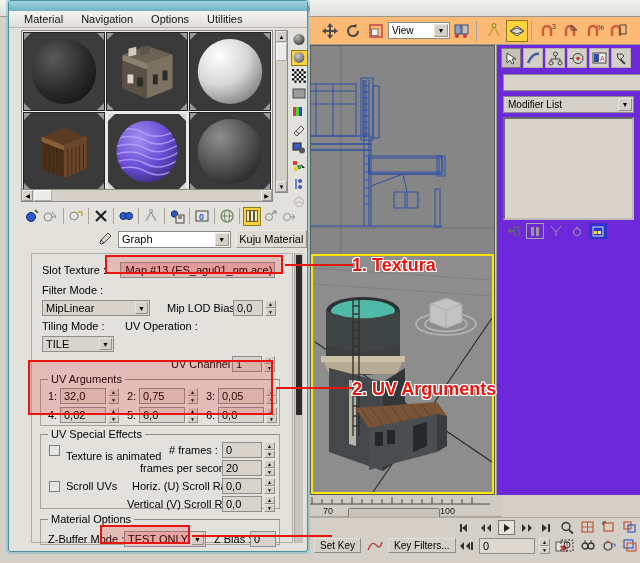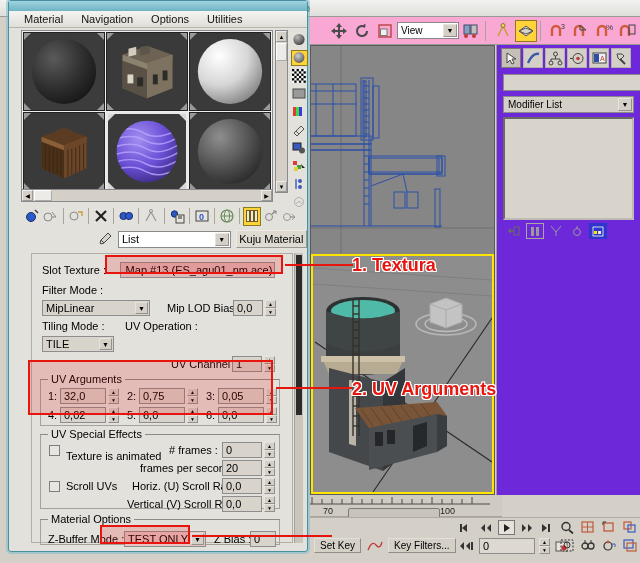--- a/index.html
+++ b/index.html
@@ -21,23 +21,23 @@
     background: linear-gradient(#f2f2f0, #dededa);
     border-bottom: 1px solid #9a9a95;
     display: flex; align-items: center; padding-left: 2px;
   }
   .max-menubar .mi {
     padding: 1px 7px; font-size: 11px; color: #111; white-space: nowrap;
   }
 
   .max-toolbar {
     position: absolute; left: 310px; top: 17px; width: 330px; height: 28px;
-    background: #f9a8d4;
+    background: #fdba74;
     border-bottom: 1px solid #9a9a95;
-    display: flex; align-items: center; gap: 1px; padding-left: 18px;
+    display: flex; align-items: center; gap: 1px; padding-left: 9px;
   }
   .tbtn {
     width: 22px; height: 22px; display: flex; align-items: center; justify-content: center;
     border: 1px solid transparent; position: relative;
   }
   .tbtn.active { background: #ffd33a; border: 1px solid #8a7a22; }
   .sep { width: 4px; height: 20px; border-left: 1px solid #a8a49c; margin: 0 2px; }
   .viewcombo {
     width: 62px; height: 17px; background: #fff; border: 1px solid #888;
     display: flex; align-items: center; font-size: 10px; padding-left: 3px; position: relative;
@@ -1144,21 +1144,21 @@
     </div>
 
     <div class="mat-namerow">
       <div style="width:16px;height:16px;">
         <svg width="16" height="16" viewBox="0 0 16 16">
             <path d="M11 2 L14 5 L7 12 L4 13 L3 12 L4 9 Z" fill="#d8d4cc" stroke="#444"></path>
             <line x1="4" y1="9" x2="7" y2="12" stroke="#444"></line>
           </svg>
       </div>
       <div class="nameinput">
-        <span>List</span>
+        <span>Graph</span>
         <span class="arrow">▼</span>
       </div>
       <div class="mat-typebtn">Kuju Material</div>
     </div>
 
     <div class="params-panel">
 
       <div style="position:absolute;left:10px;top:10px;" class="lbl">Slot Texture :</div>
       <div class="field" style="position:absolute;left:88px;top:8px;width:155px;justify-content:center;background:#e0b9b9;">Map #13 (ES_agu01_nm.ace)</div>
 

